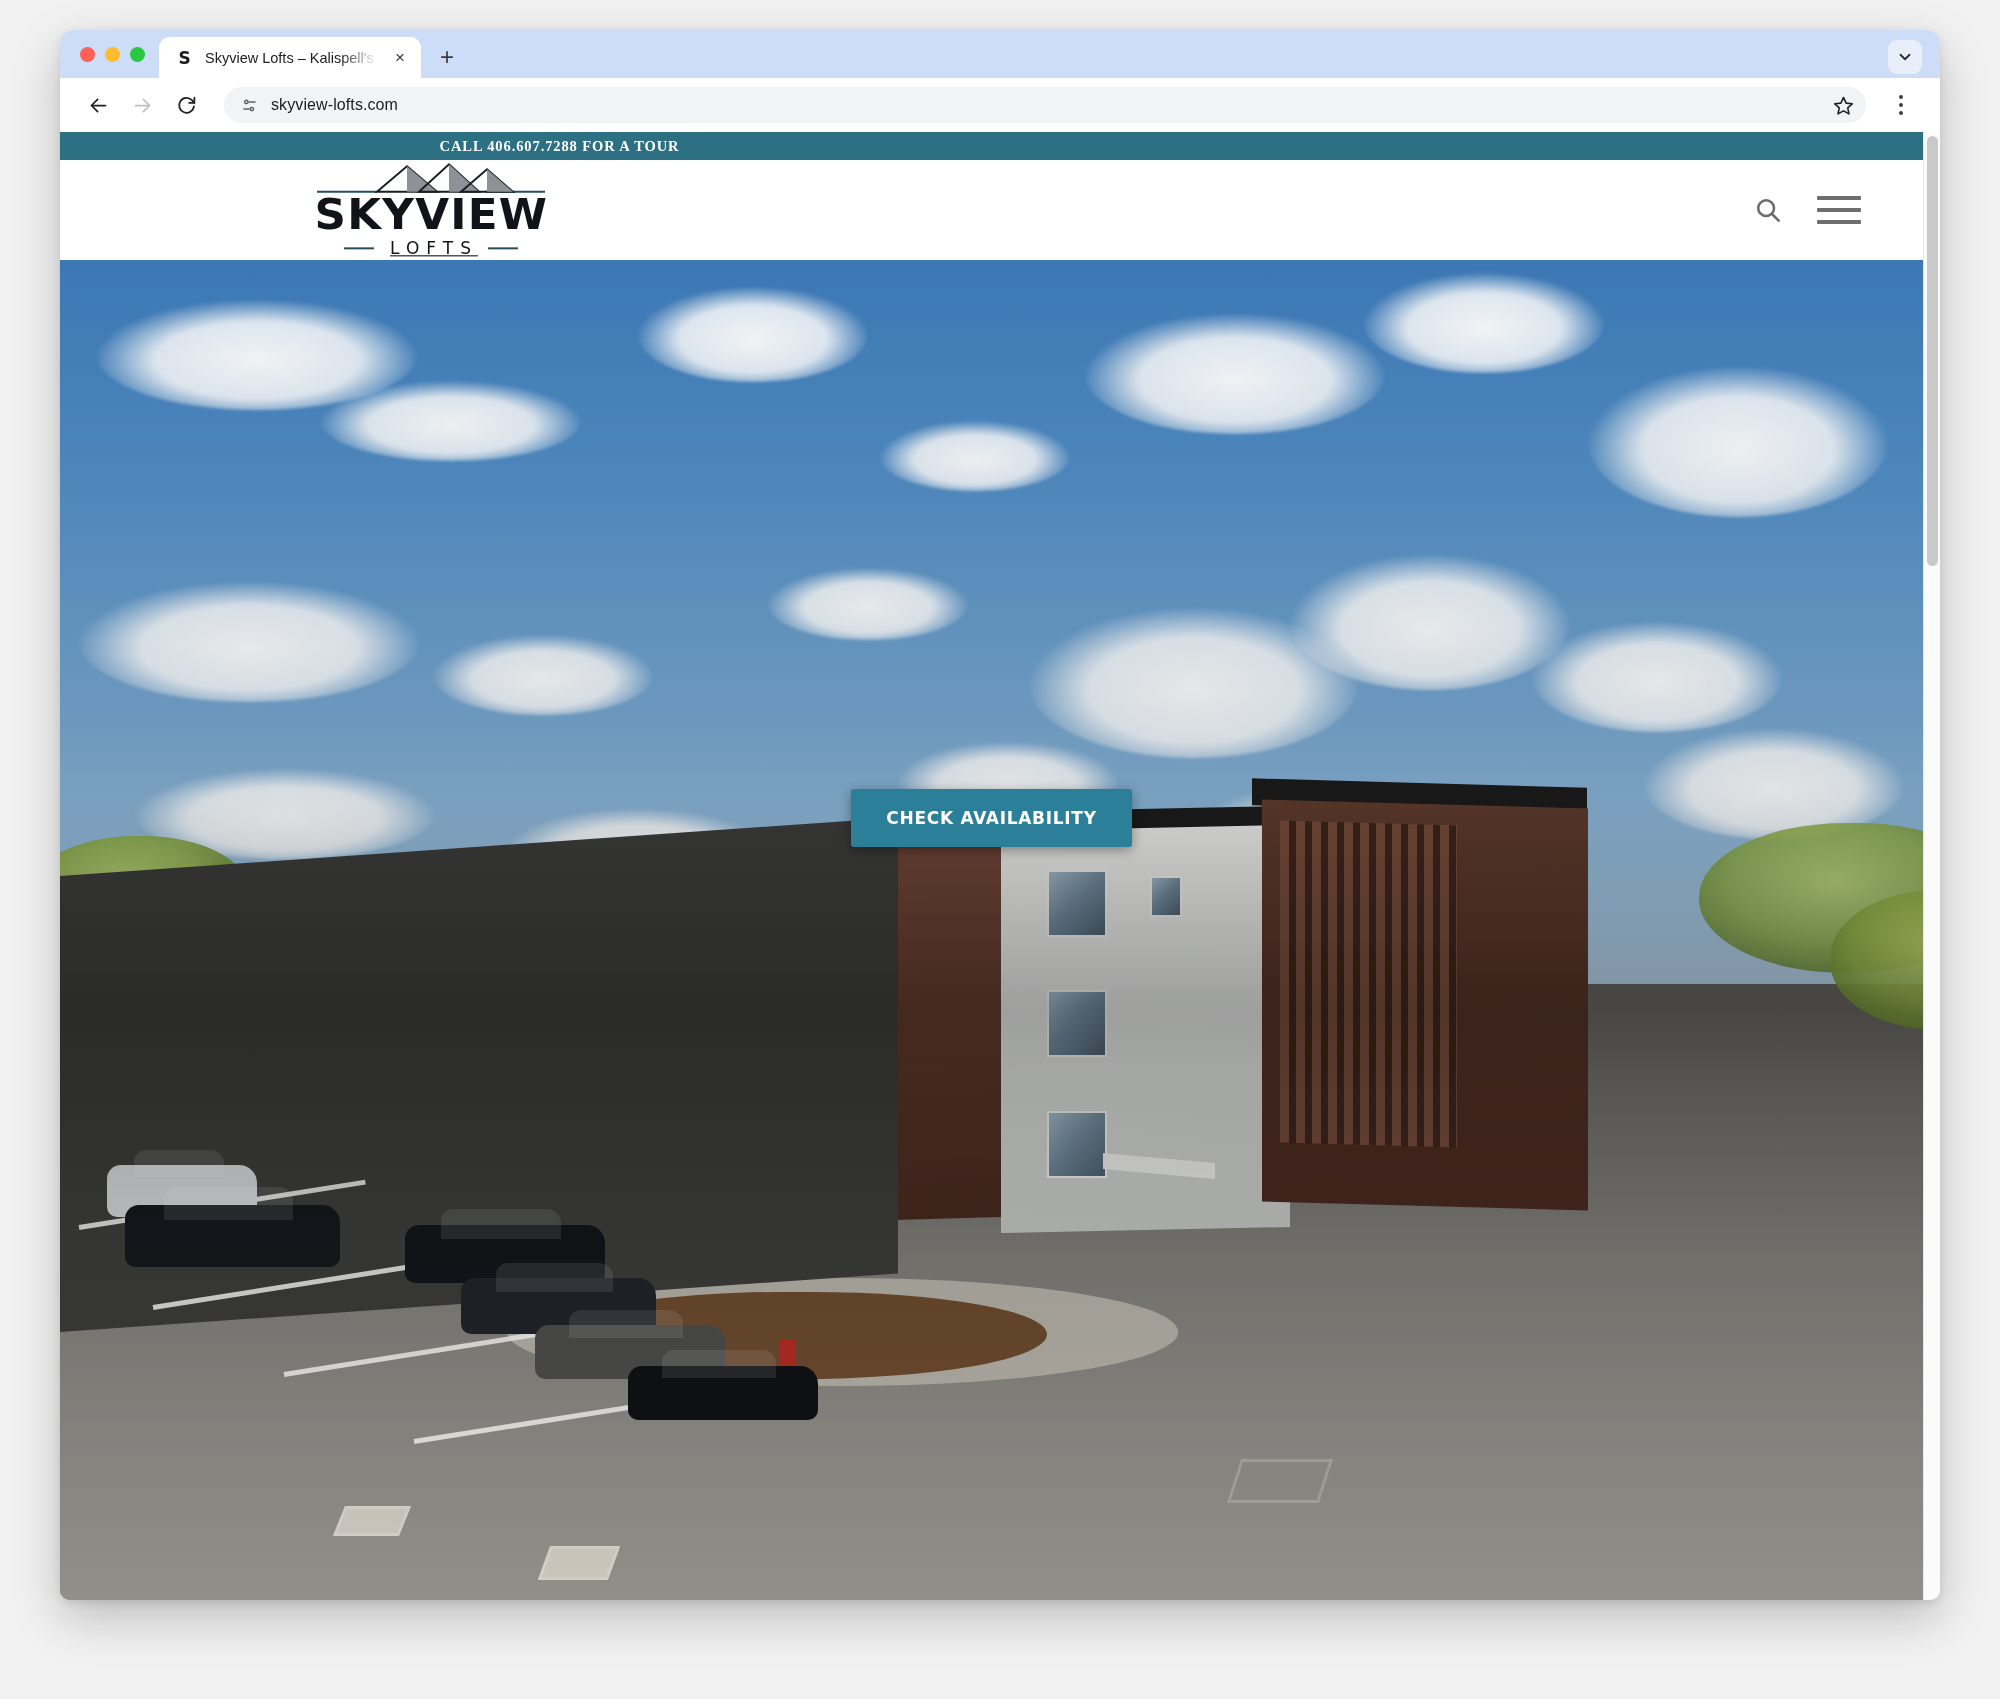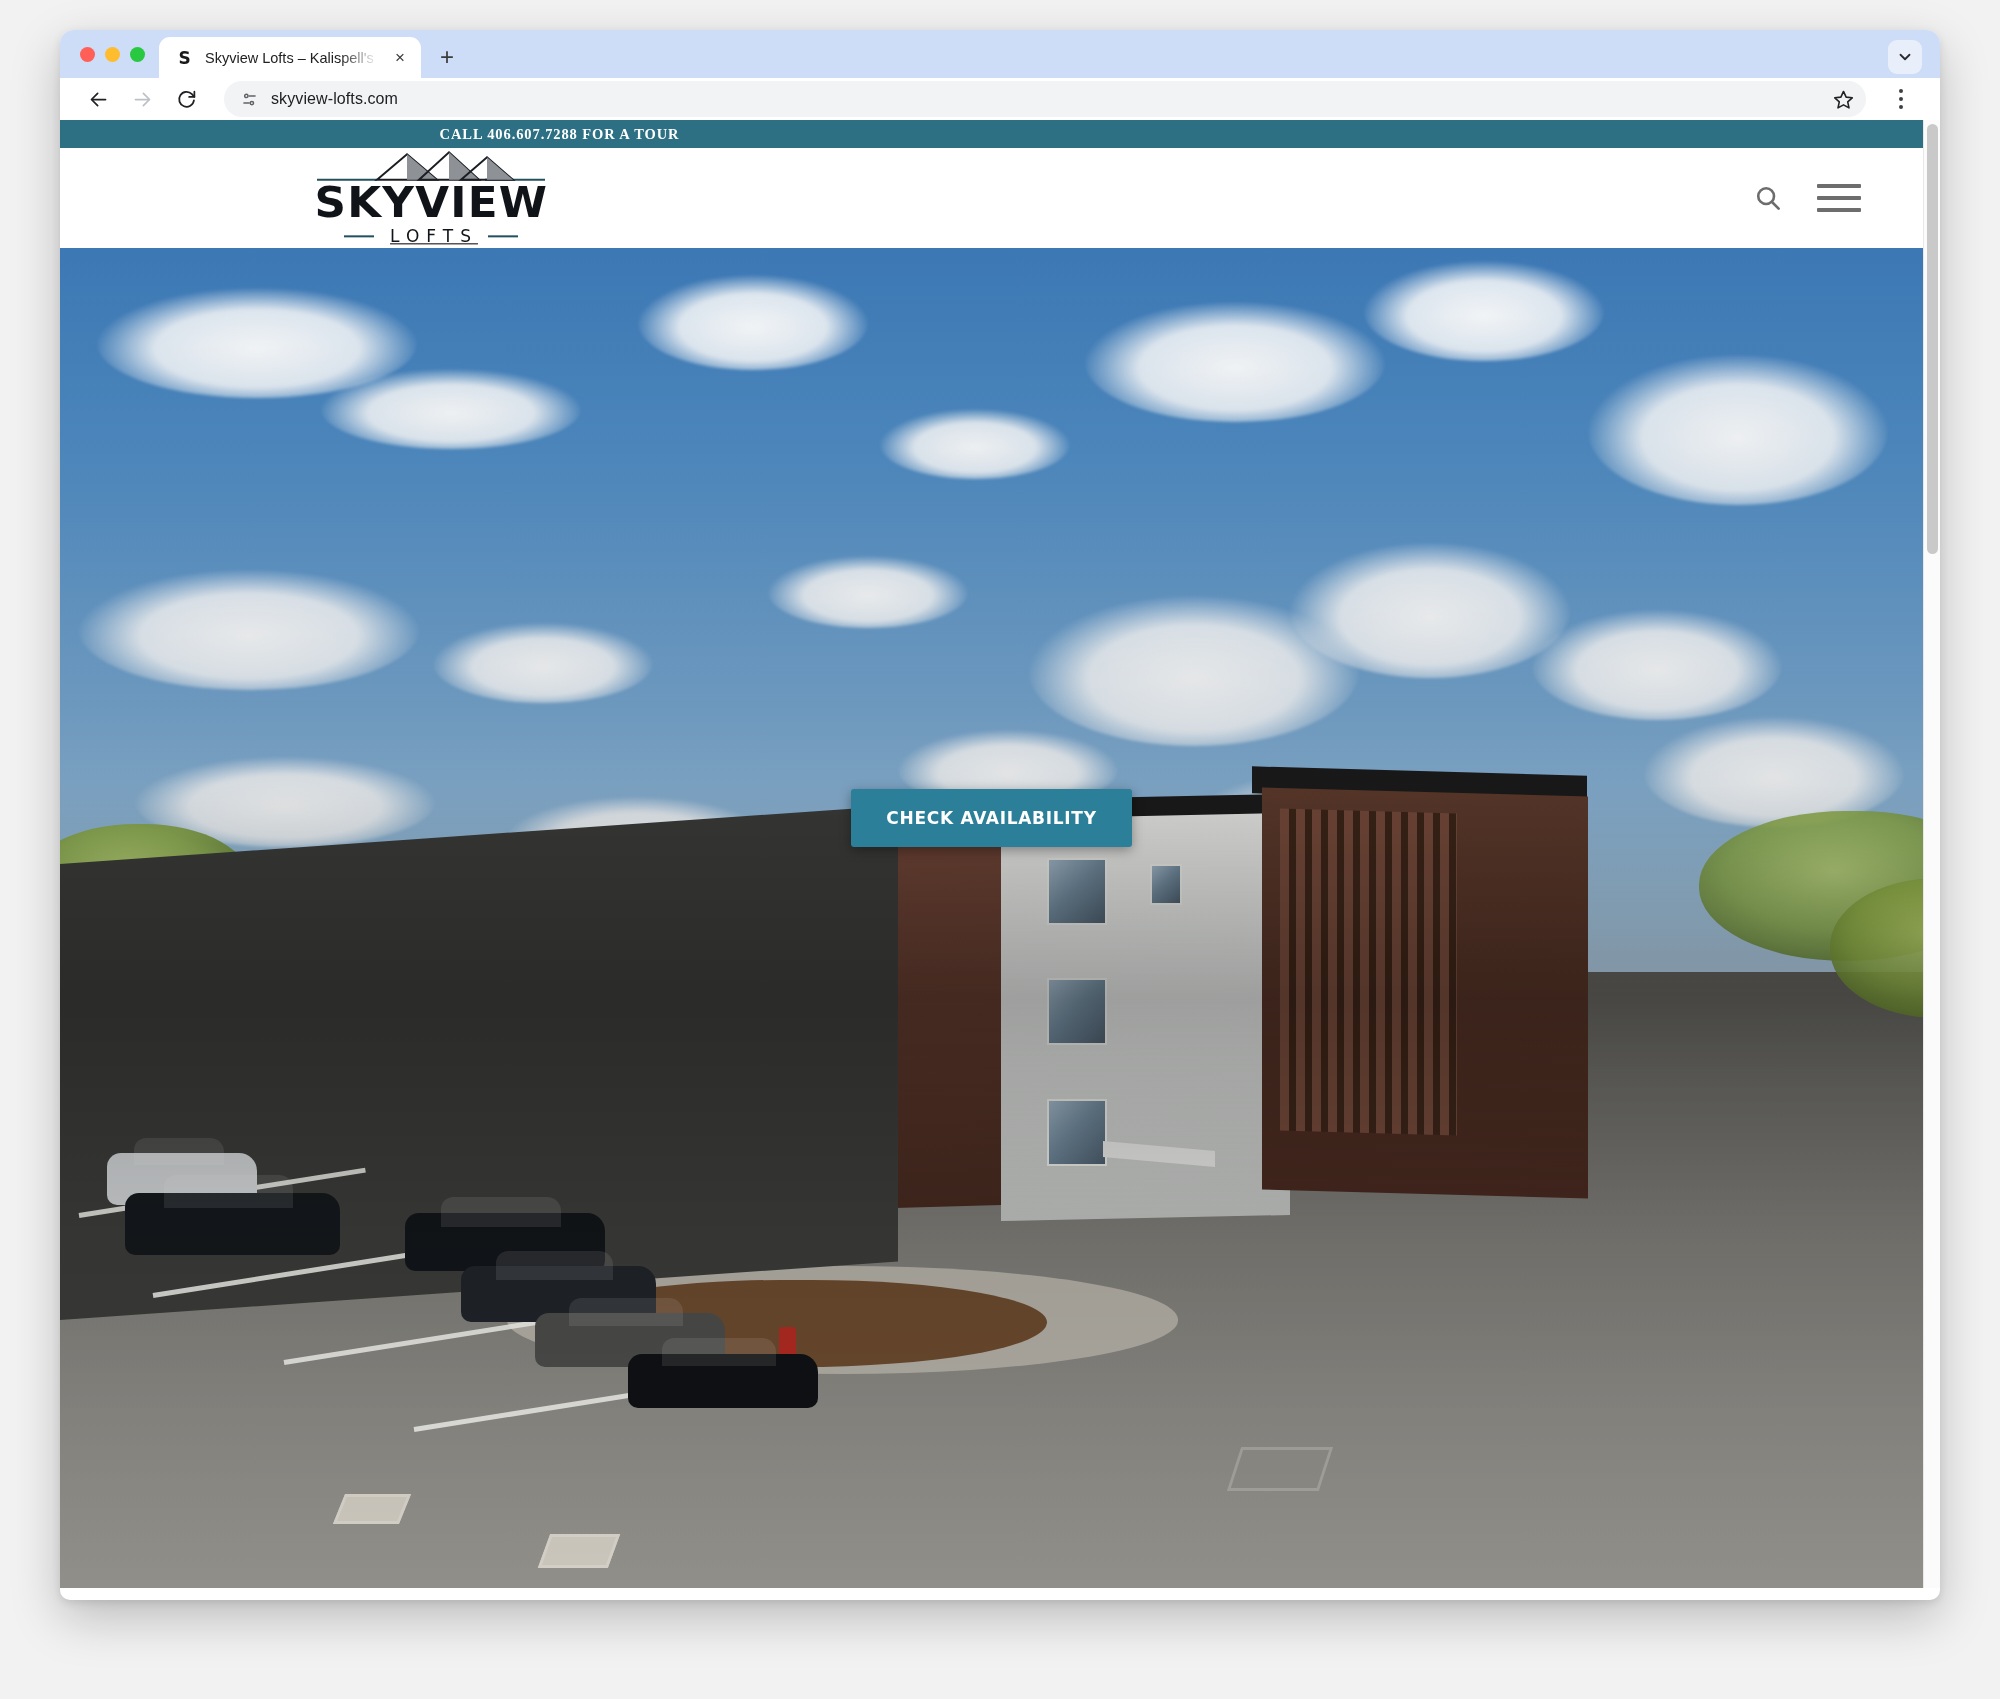--- a/index.html
+++ b/index.html
@@ -101,21 +101,21 @@
     right: 18px;
     bottom: 4px;
     width: 34px; height: 34px;
     display: flex; align-items: center; justify-content: center;
     border-radius: 9px;
     background: rgba(255,255,255,0.55);
     cursor: pointer;
   }
 
   .toolbar {
-    height: 42px;
+    height: 54px;
     background: #ffffff;
     display: flex;
     align-items: center;
     padding: 0 22px 0 18px;
     gap: 4px;
   }
   .nav-btn {
     width: 40px; height: 40px;
     display: flex; align-items: center; justify-content: center;
     border-radius: 50%;
@@ -339,21 +339,21 @@
   }
   .hero-sub {
     margin-top: 26px;
     font-family: "DejaVu Sans", sans-serif;
     font-size: 23px;
     color: #f4f4f2;
     text-shadow: 0 2px 10px rgba(0,0,0,0.6);
   }
   .hero-cta {
     display: inline-block;
-    margin-top: 36px;
+    margin-top: 24px;
     background: #2b7f99;
     color: #ffffff;
     font-family: "DejaVu Sans", sans-serif;
     font-weight: 700;
     font-size: 17px;
     letter-spacing: 0.7px;
     padding: 19px 35px;
     border: none;
     border-radius: 3px;
     cursor: pointer;

